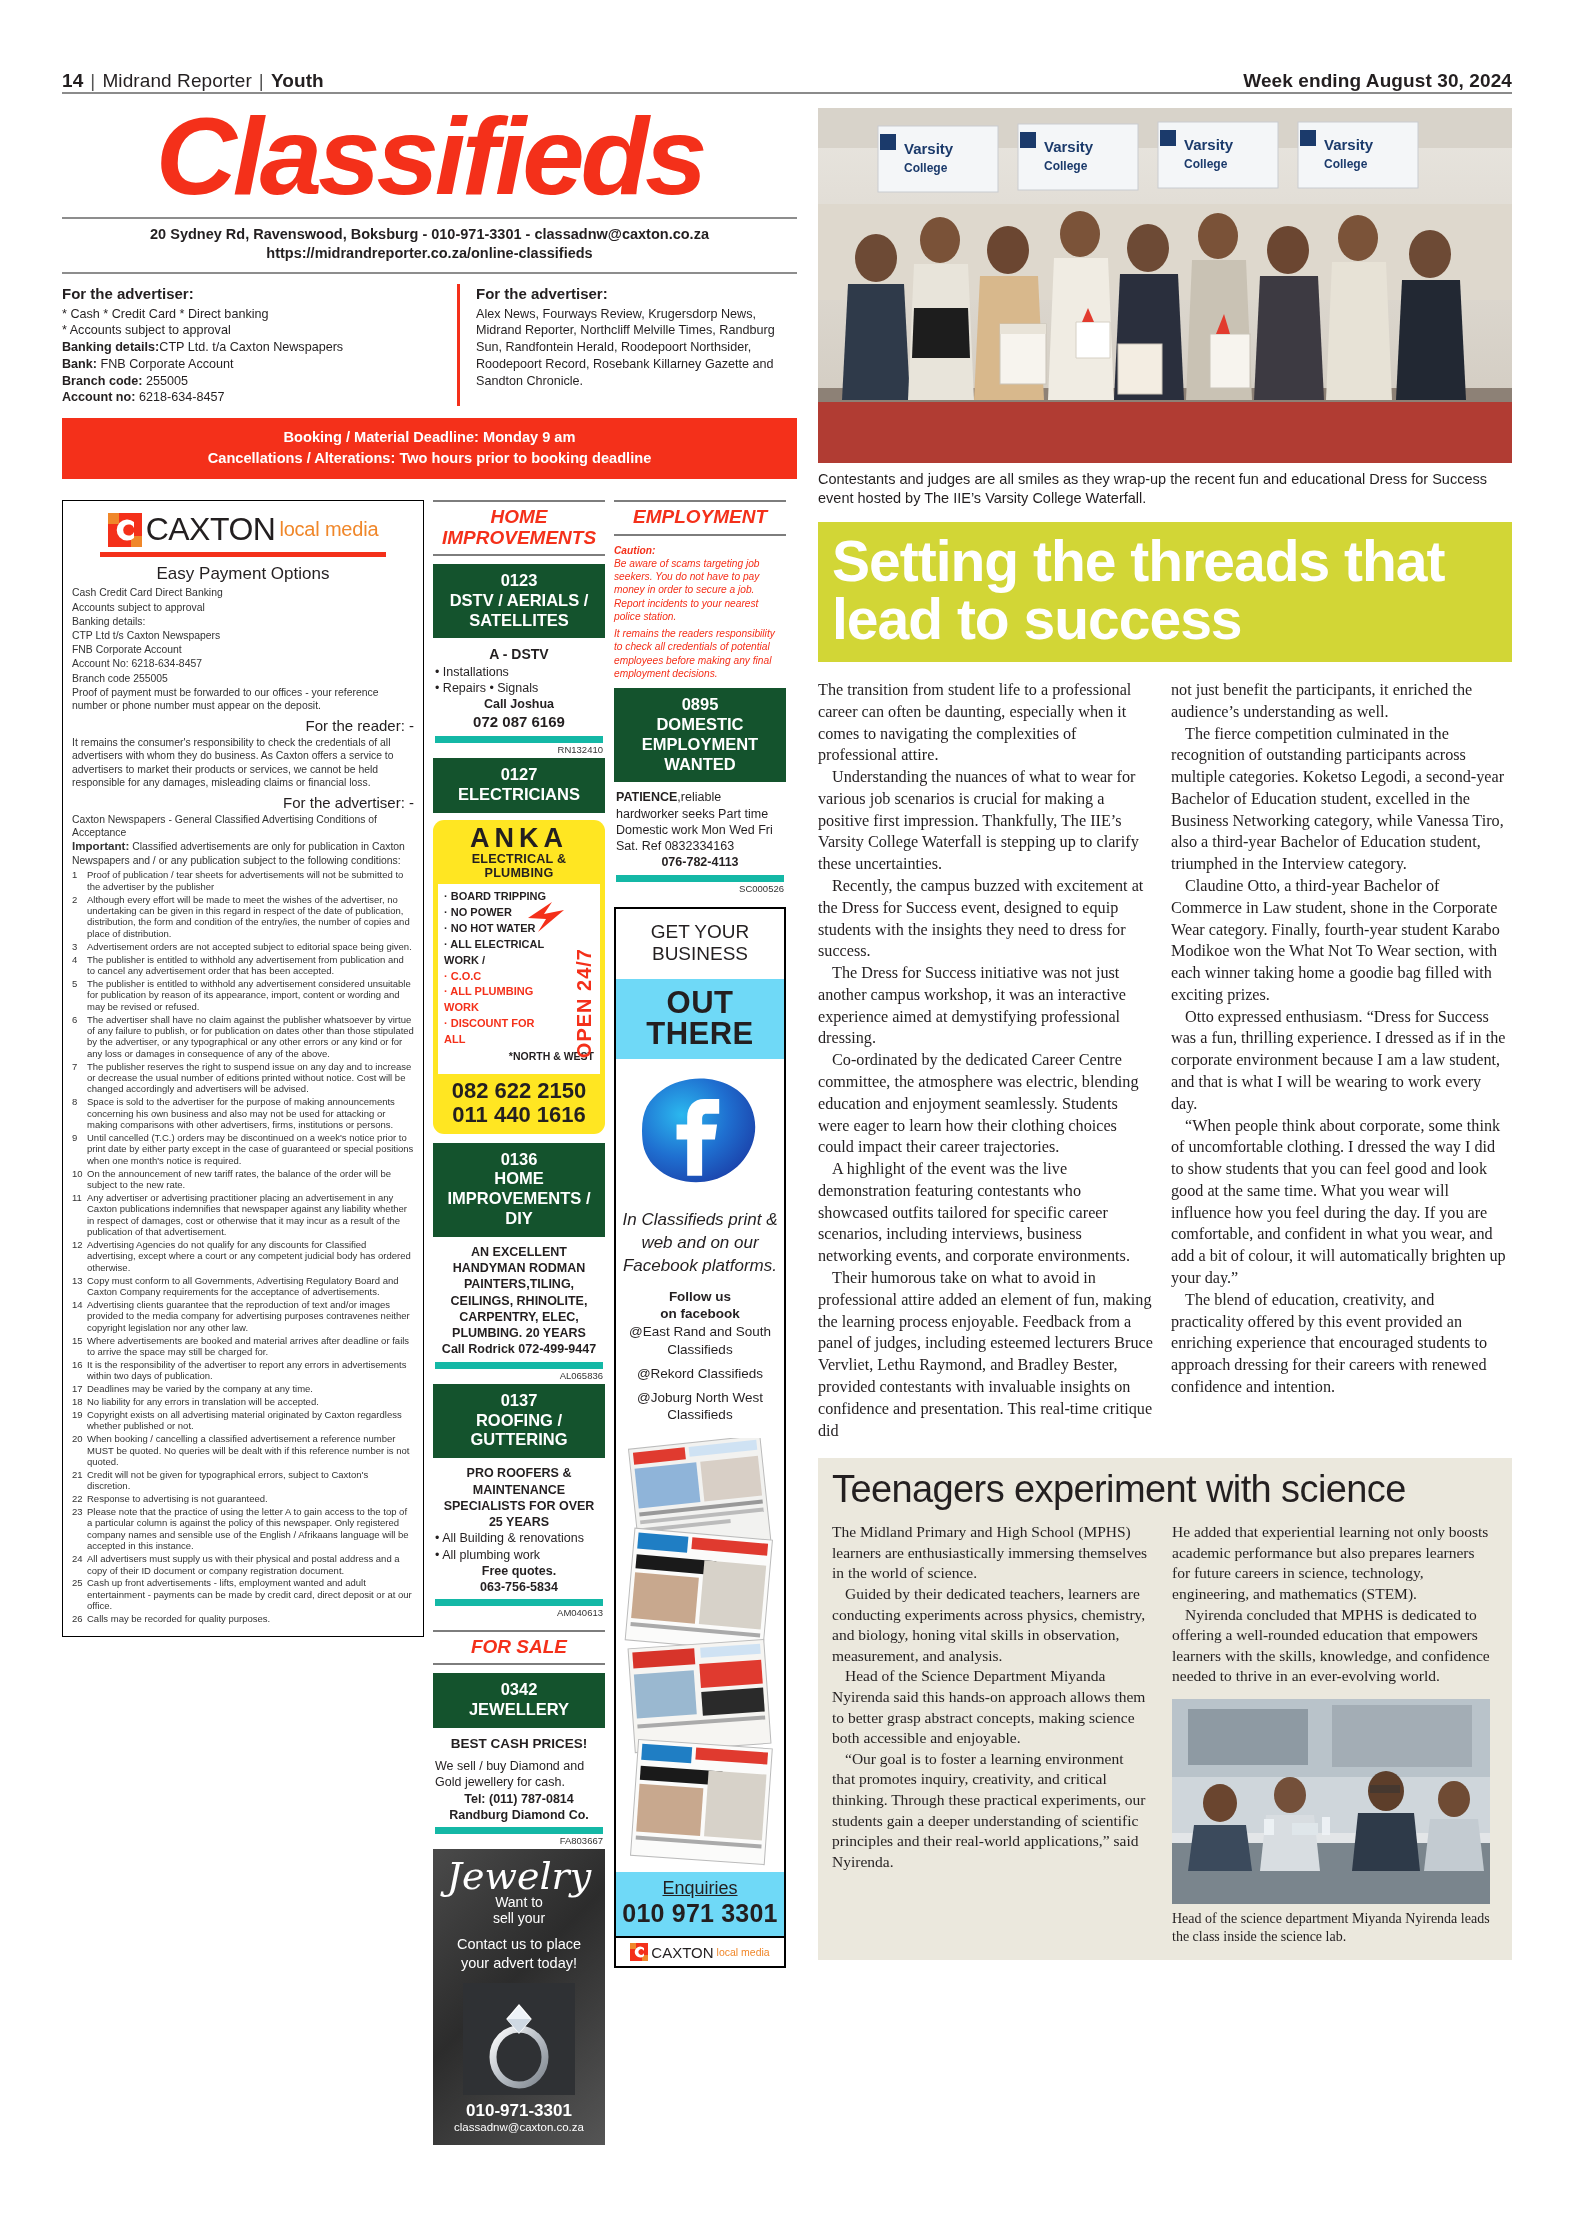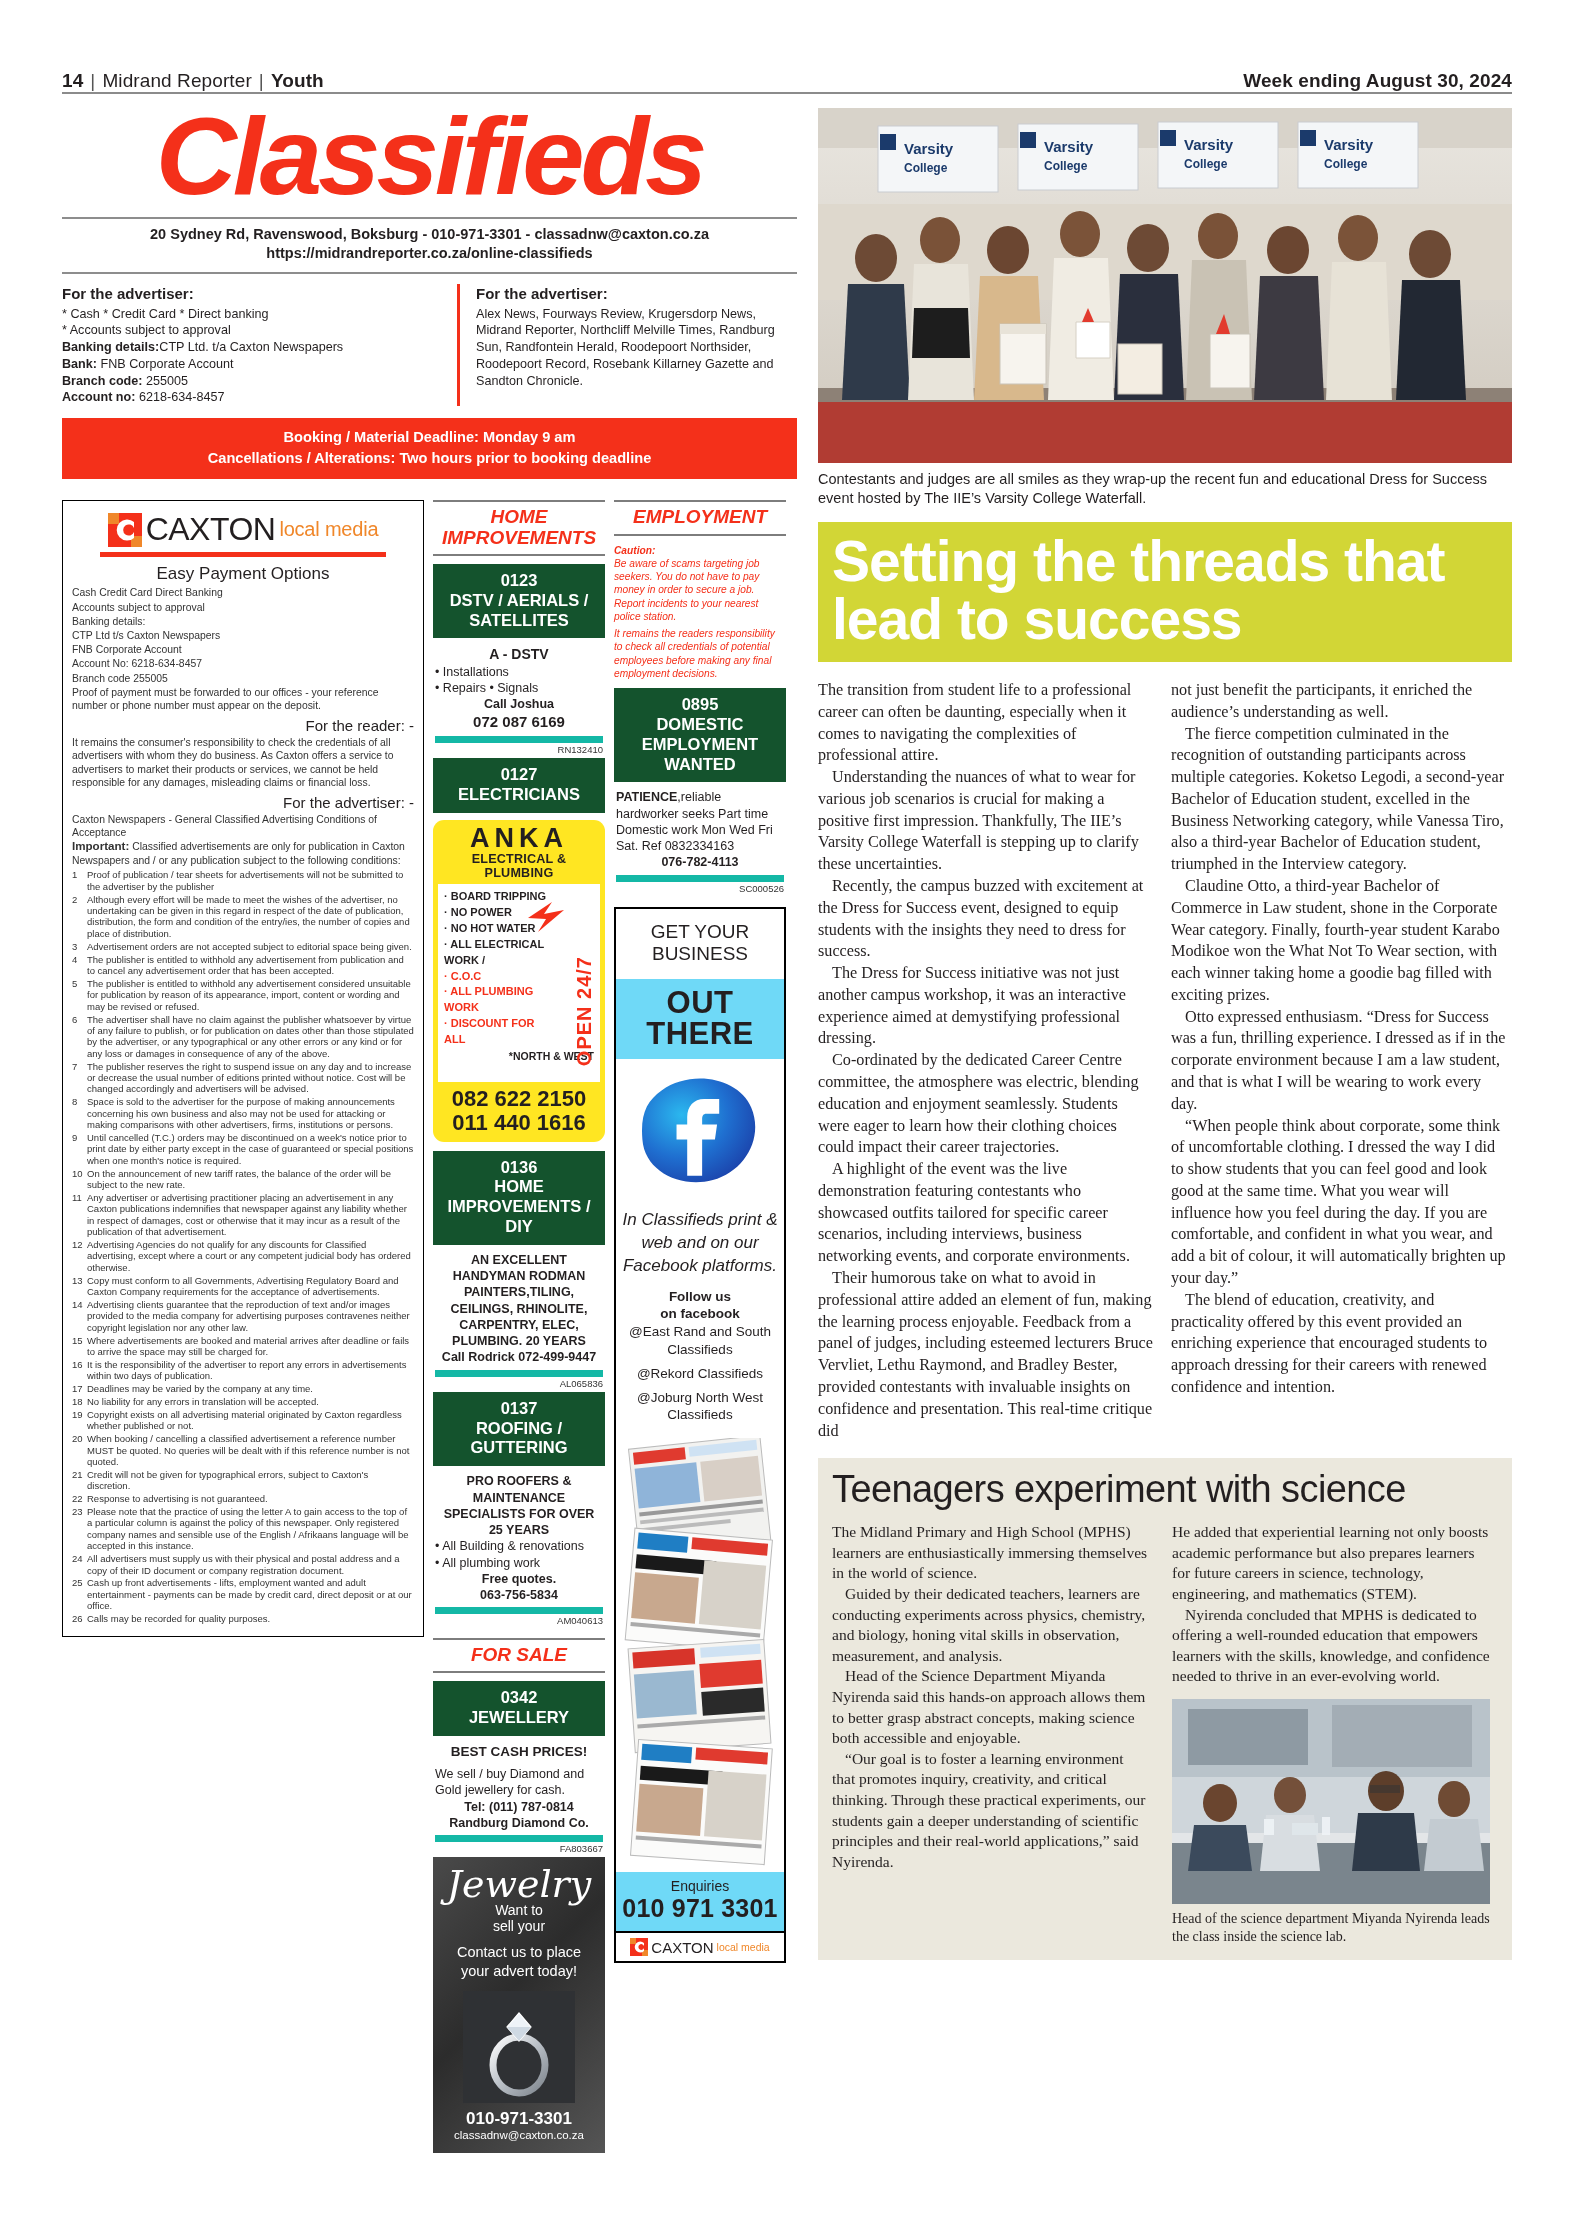--- a/index.html
+++ b/index.html
@@ -94,21 +94,21 @@
 
   .adtext { font-size: 12.5px; line-height: 1.3; text-align: center; padding: 0 2px 2px; }
   .adtext .b { font-weight: bold; }
   .adtext .lead { font-weight: bold; font-size: 14px; }
   .adref { font-size: 9.5px; text-align: right; border-top: 7px solid #14b8a6; margin-top: 4px; padding-top: 1px; color: #333; }
 
   
   .anka { background: #ffe622; padding: 5px 5px 6px; margin-bottom: 9px; border-radius: 11px; }
   .anka-name { text-align: center; font-weight: bold; font-size: 27px; letter-spacing: 5px; line-height: 1; }
   .anka-sub { text-align: center; font-weight: bold; font-size: 12.6px; letter-spacing: .2px; margin-bottom: 4px; }
-  .anka-panel { background: #fff; padding: 5px 6px 20px; position: relative; min-height: 128px; }
+  .anka-panel { background: #fff; padding: 5px 6px 12px; position: relative; min-height: 128px; }
   .anka-panel ul { list-style: none; font-size: 11px; font-weight: bold; line-height: 1.45; width: 106px; }
   .anka-panel ul li:before { content: "\00B7  "; }
   .anka-panel ul li.red { color: #f4301a; }
   .anka-247 {
     position: absolute; right: 4px; bottom: 16px; writing-mode: vertical-rl;
     transform: rotate(180deg); color: #f4301a; font-weight: bold; font-size: 20px; letter-spacing: 1px;
   }
   .anka-bolt { position: absolute; right: 34px; top: 16px; width: 40px; height: 34px; }
   .anka-nw { text-align: right; font-size: 10.5px; font-weight: bold; margin-top: 2px; }
   .anka-tel { text-align: center; font-weight: bold; font-size: 22px; line-height: 1.1; margin-top: 5px; }
@@ -116,21 +116,21 @@
   
   .gyb { border: 2px solid #000; border-bottom: none; }
   .gyb-top { text-align: center; font-size: 19px; line-height: 1.15; padding: 12px 4px 14px; }
   .gyb-out { background: #6fd9f7; text-align: center; font-weight: bold; font-size: 31px; line-height: 1.0; padding: 8px 4px 10px; letter-spacing: .5px; }
   .fb-wrap { text-align: center; padding: 14px 0 10px; background: #fff; }
   .gyb-italic { text-align: center; font-style: italic; font-size: 17px; line-height: 1.35; padding: 4px 6px 10px; }
   .gyb-follow { text-align: center; font-size: 13.5px; line-height: 1.32; padding: 0 4px 10px; }
   .gyb-follow .b { font-weight: bold; display: block; }
   .gyb-papers { background: #fff; padding: 4px; }
   .enq { background: #6fd9f7; text-align: center; padding: 6px 2px 8px; border: 2px solid #000; border-top: none; }
-  .enq .l1 { font-size: 14px; }
+  .enq .l1 { font-size: 18px; text-decoration: underline; }
   .enq .l2 { font-size: 25px; font-weight: bold; letter-spacing: .2px; }
   .cax-foot { border: 2px solid #000; border-top: none; padding: 5px 6px; display: flex; align-items: center; justify-content: center; gap: 3px; }
 
   
   .jewel-ad { background: linear-gradient(135deg,#4a4a4a 0%,#2c2c2c 45%,#555 100%); color: #fff; padding: 10px 8px 12px; text-align: center; position: relative; }
   .jewel-script { font-family: "DejaVu Serif", serif; font-style: italic; font-size: 38px; line-height: .9; }
   .jewel-want { font-size: 14px; line-height: 1.2; }
   .jewel-contact { font-size: 14.5px; line-height: 1.3; margin-top: 8px; }
   .ring-box { margin: 10px auto 6px; width: 112px; height: 112px; position: relative; }
   .jewel-tel { font-weight: bold; font-size: 17px; margin-top: 4px; }

